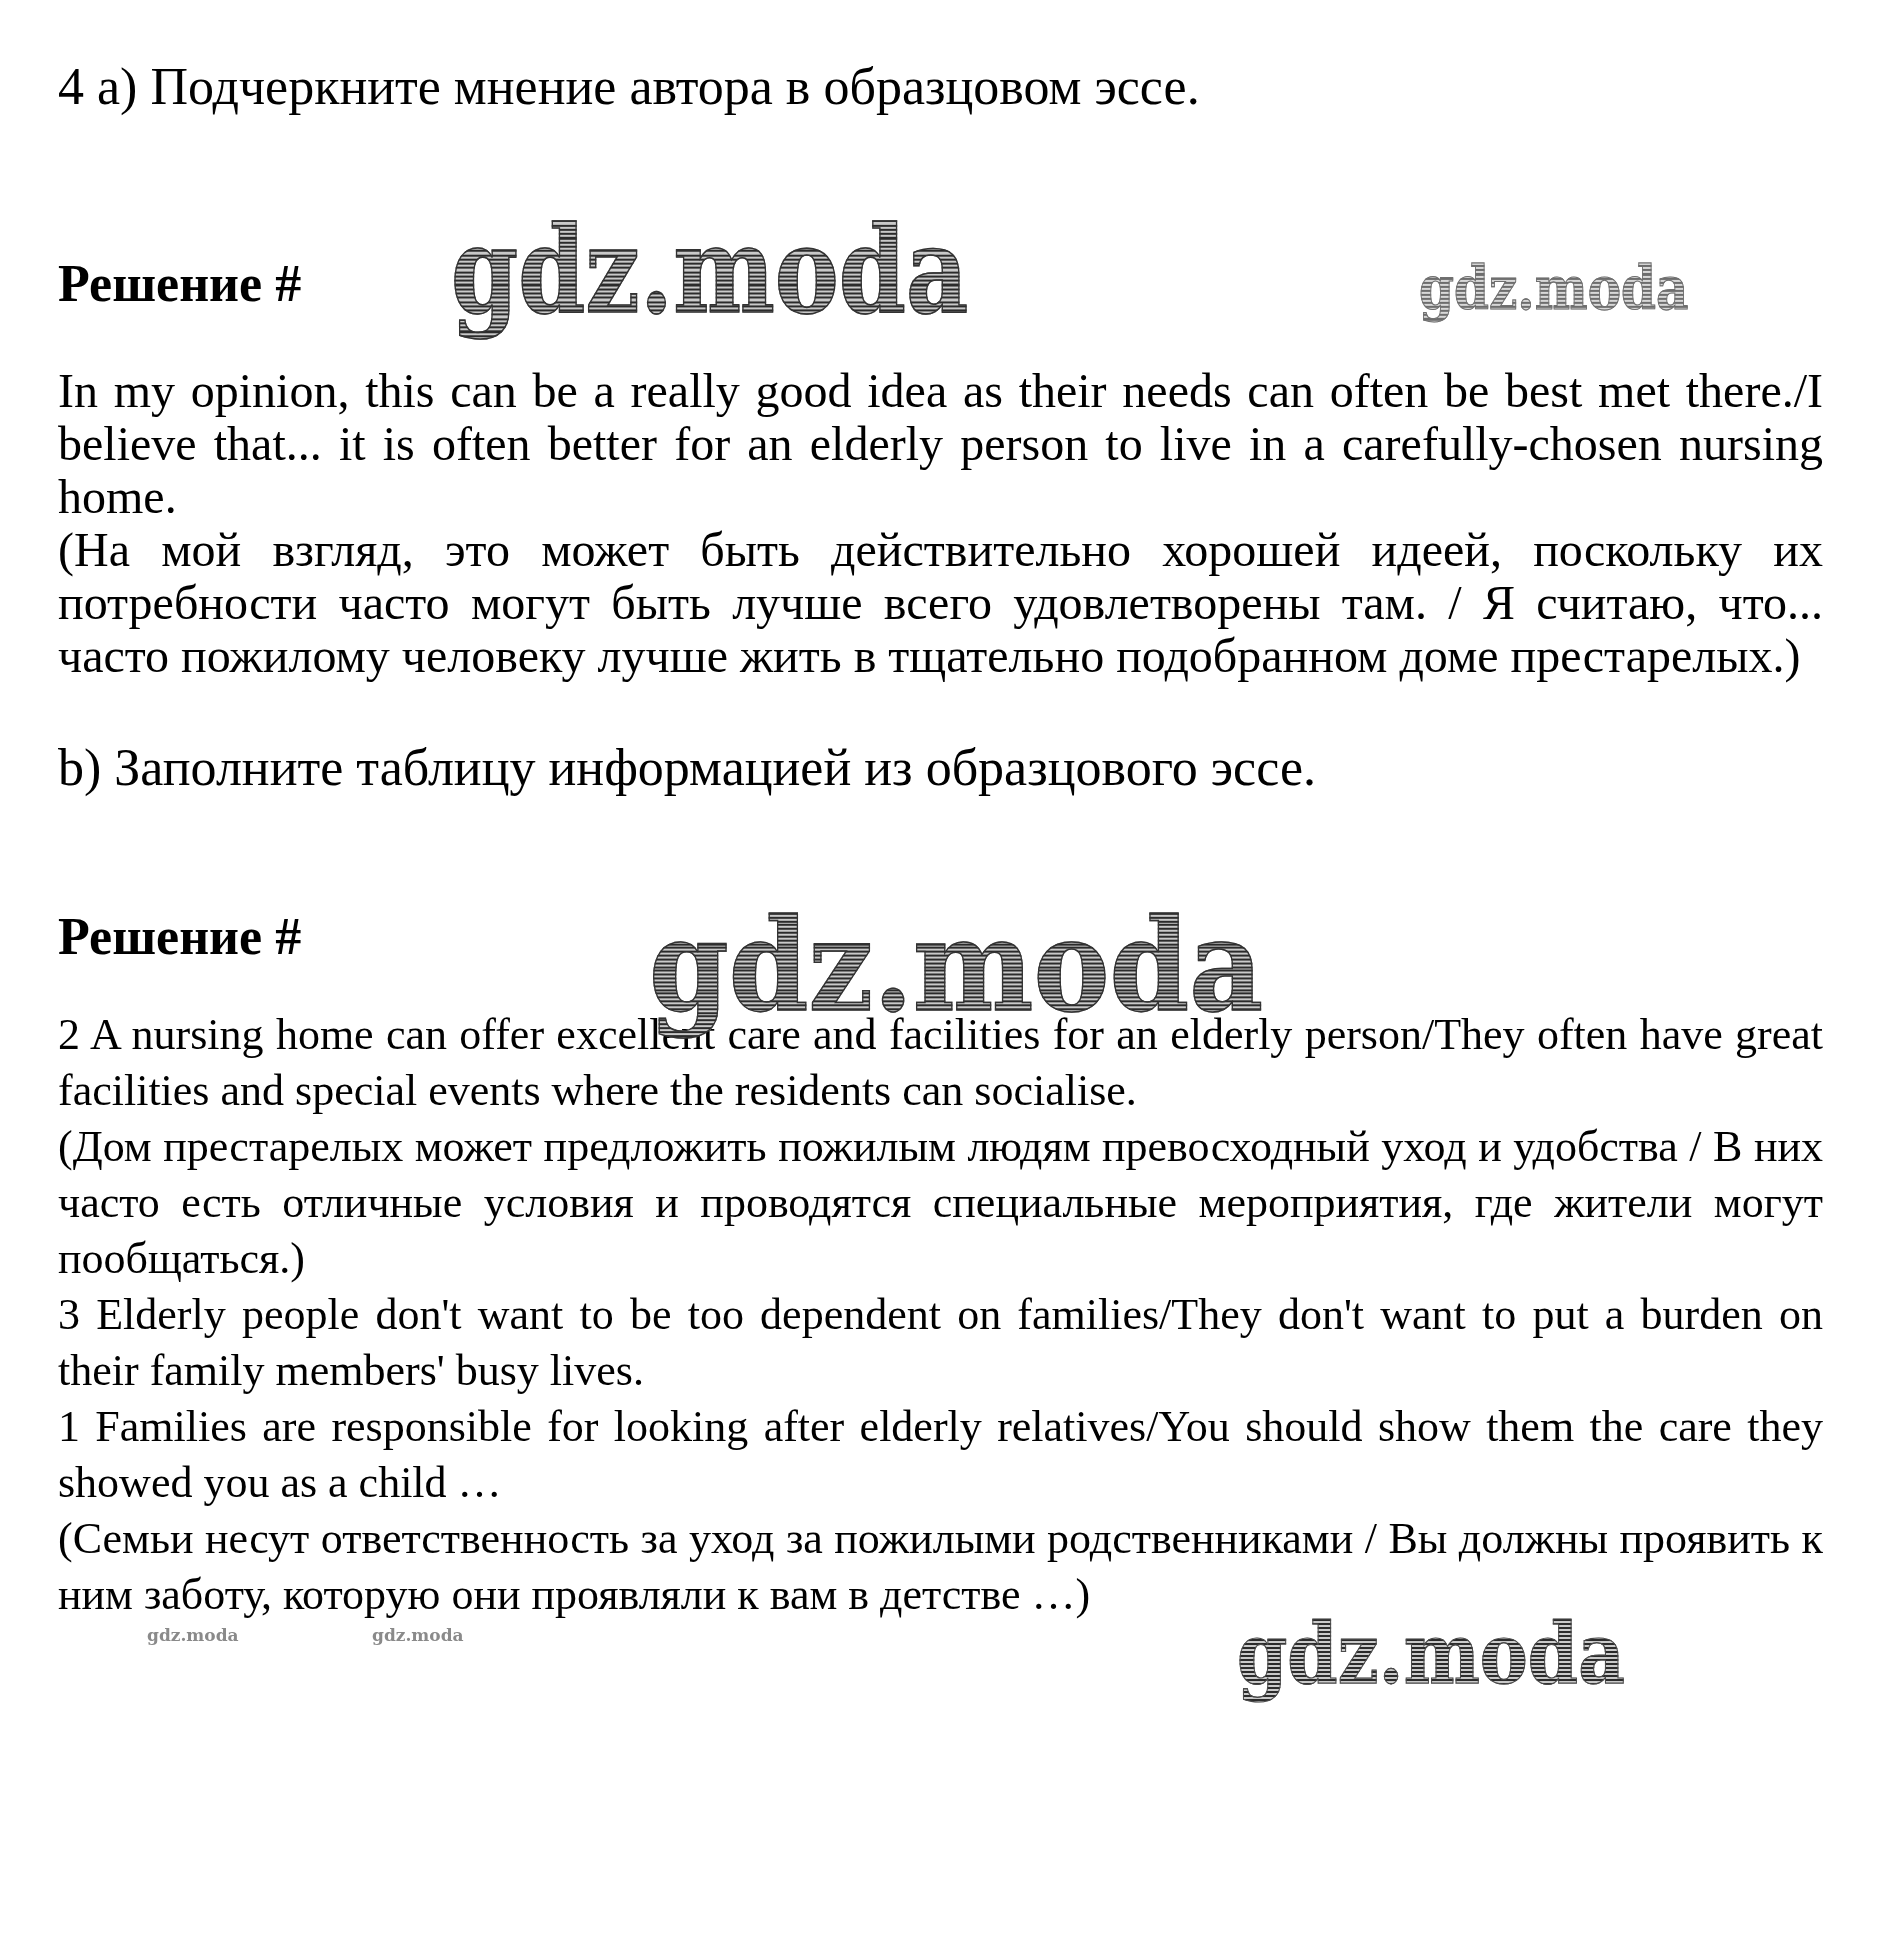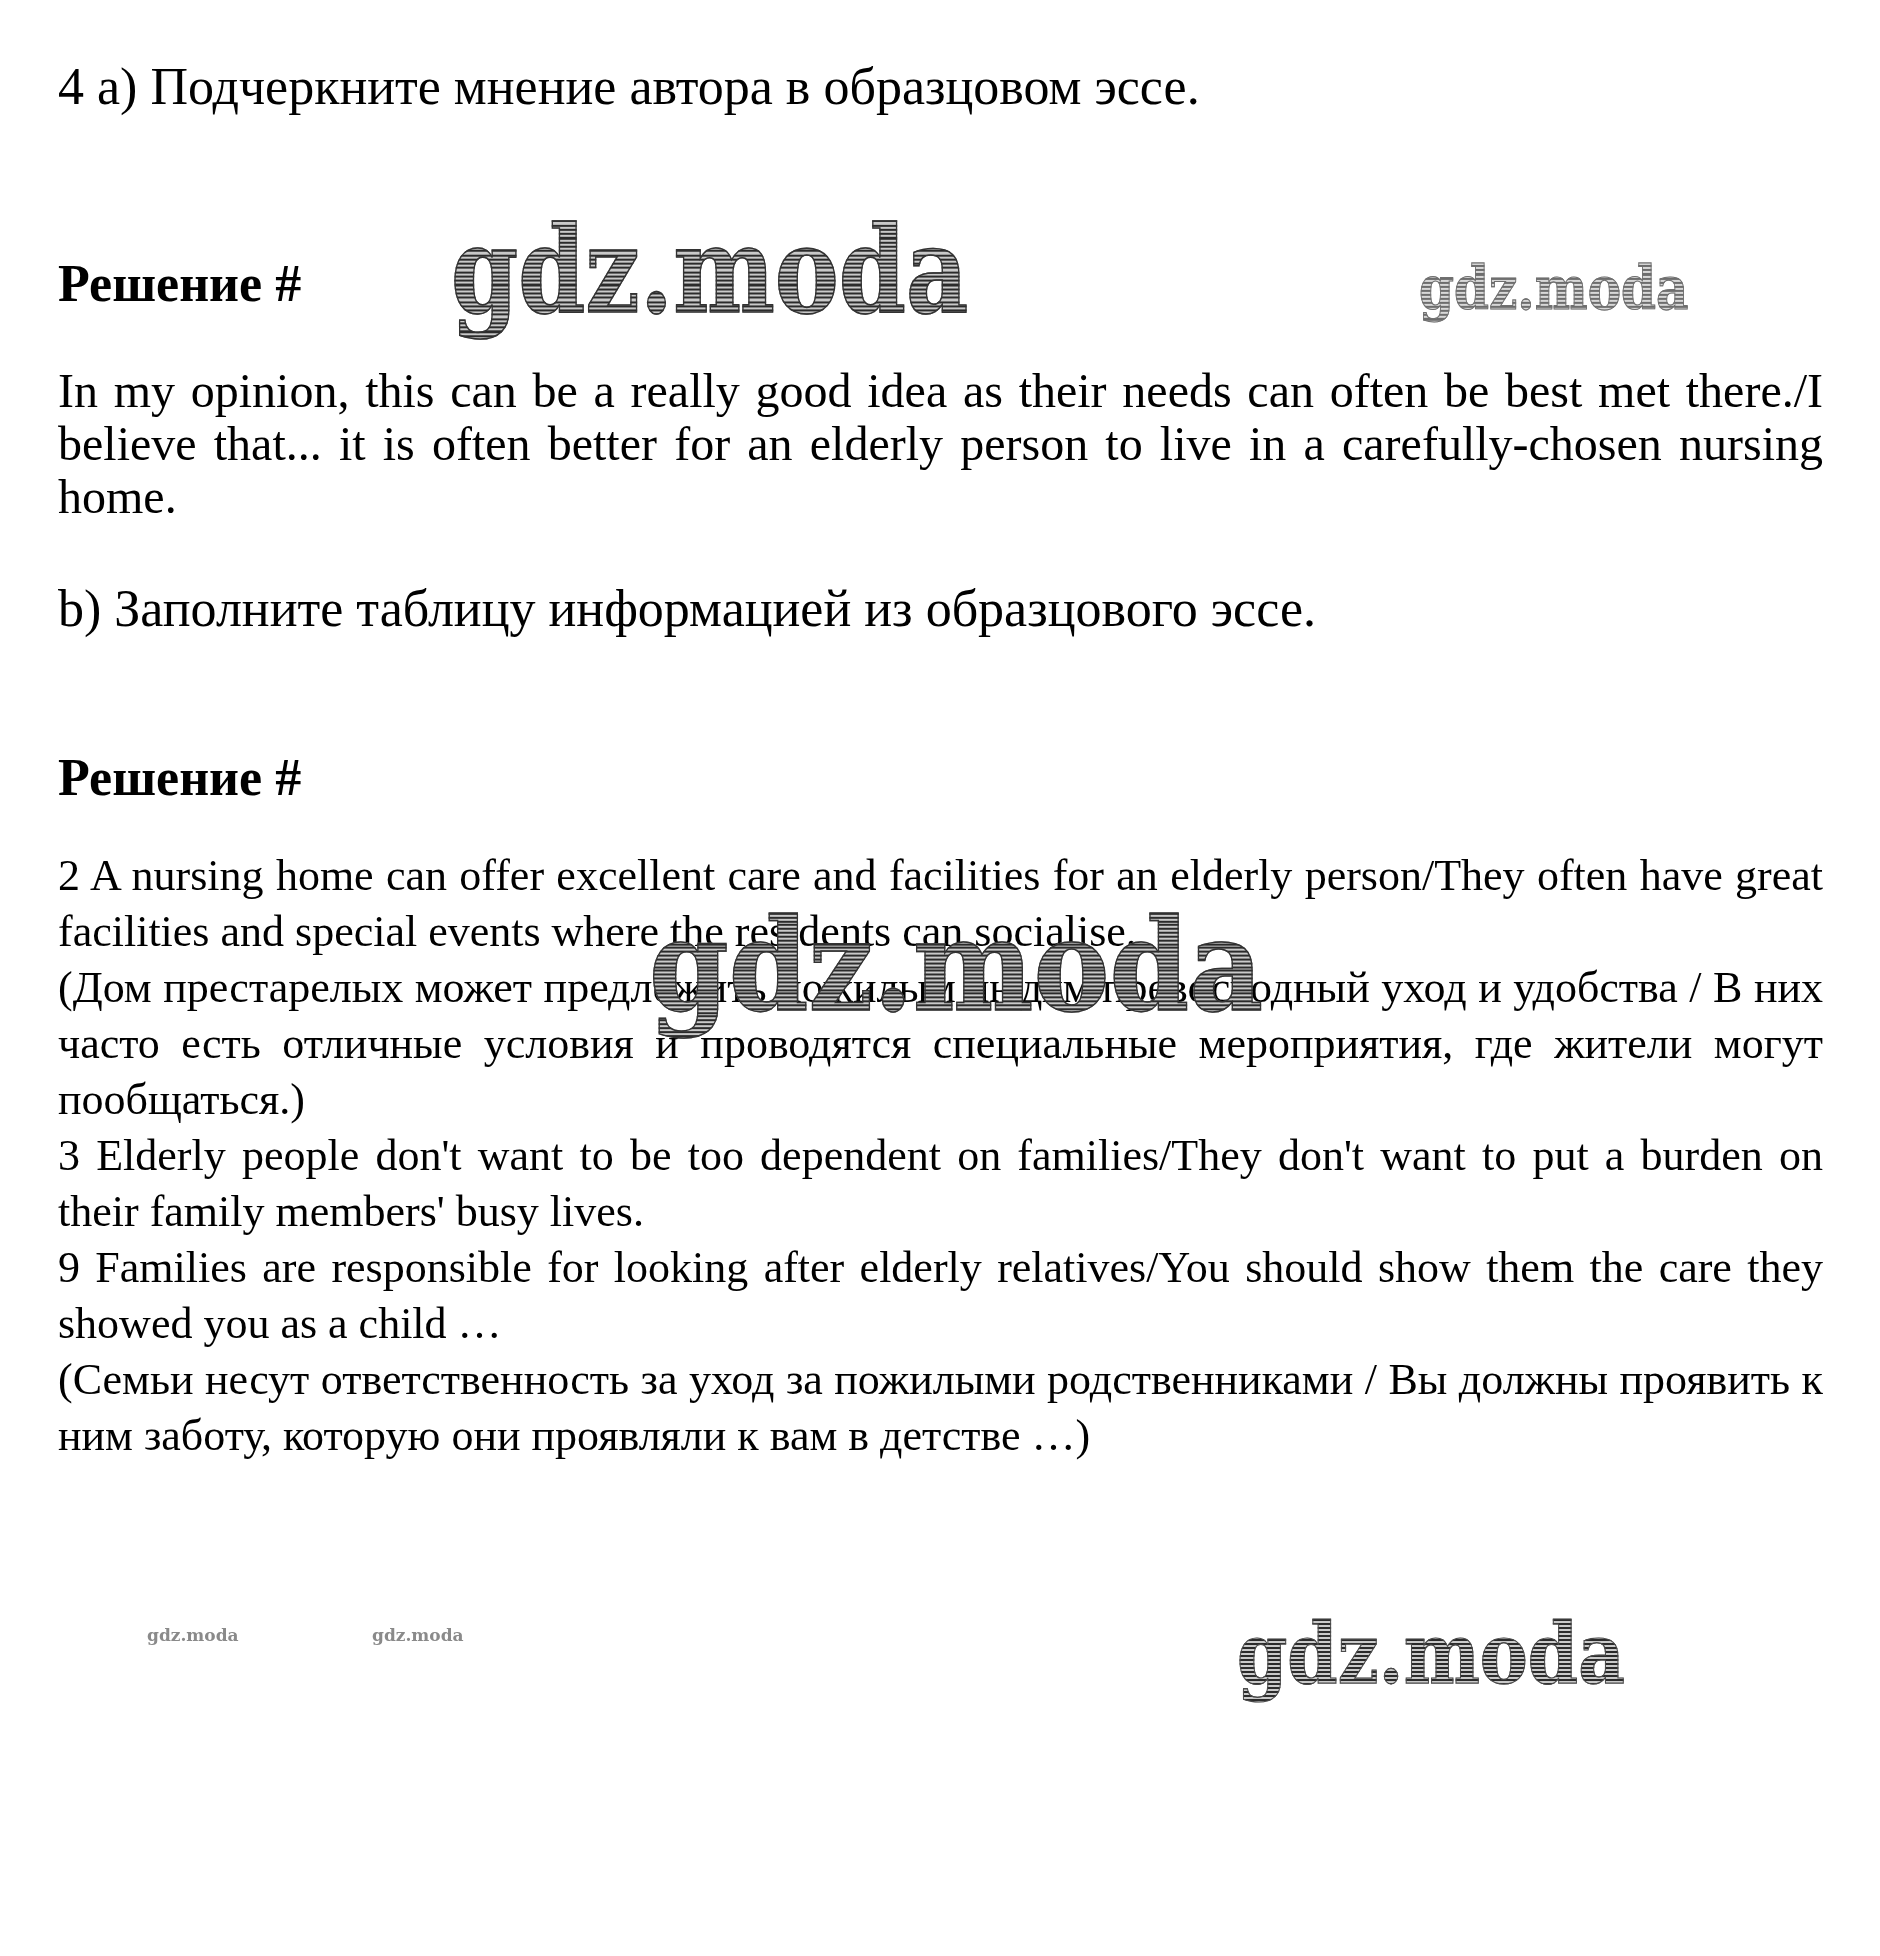--- a/index.html
+++ b/index.html
@@ -103,33 +103,34 @@
 <body>
 
 <div class="content">
 
   <p class="t task-a">4 a) Подчеркните мнение автора в образцовом эссе.</p>
 
   <p class="t bold sol1-head">Решение #</p>
 
   <p class="body-par just sol1-en">In my opinion, this can be a really good idea as their needs can often be best met there./I believe that... it is often better for an elderly person to live in a carefully-chosen nursing home.</p>
 
+  <p class="body-par just">(На мой взгляд, это может быть действительно хорошей идеей, поскольку их потребности часто могут быть лучше всего удовлетворены там. / Я считаю, что... часто пожилому человеку лучше жить в тщательно подобранном доме престарелых.)</p>
 
   <p class="t task-b">b) Заполните таблицу информацией из образцового эссе.</p>
 
   <p class="t bold sol2-head">Решение #</p>
 
   <p class="sol2-item just sol2-first">2 A nursing home can offer excellent care and facilities for an elderly person/They often have great facilities and special events where the residents can socialise.</p>
 
   <p class="sol2-item just">(Дом престарелых может предложить пожилым людям превосходный уход и удобства / В них часто есть отличные условия и проводятся специальные мероприятия, где жители могут пообщаться.)</p>
 
   <p class="sol2-item just">3 Elderly people don't want to be too dependent on families/They don't want to put a burden on their family members' busy lives.</p>
 
 
-  <p class="sol2-item just">9 Families are responsible for looking after elderly relatives/You should show them the care they showed you as a child …</p>
+  <p class="sol2-item just">1 Families are responsible for looking after elderly relatives/You should show them the care they showed you as a child …</p>
 
   <p class="sol2-item just">(Семьи несут ответственность за уход за пожилыми родственниками / Вы должны проявить к ним заботу, которую они проявляли к вам в детстве …)</p>
 
 </div>
 
 <span class="wm wm-dark wm-1">gdz.moda</span>
 
 <span class="wm wm-light wm-1b">gdz.moda</span>
 
 <span class="wm wm-dark wm-2">gdz.moda</span>

